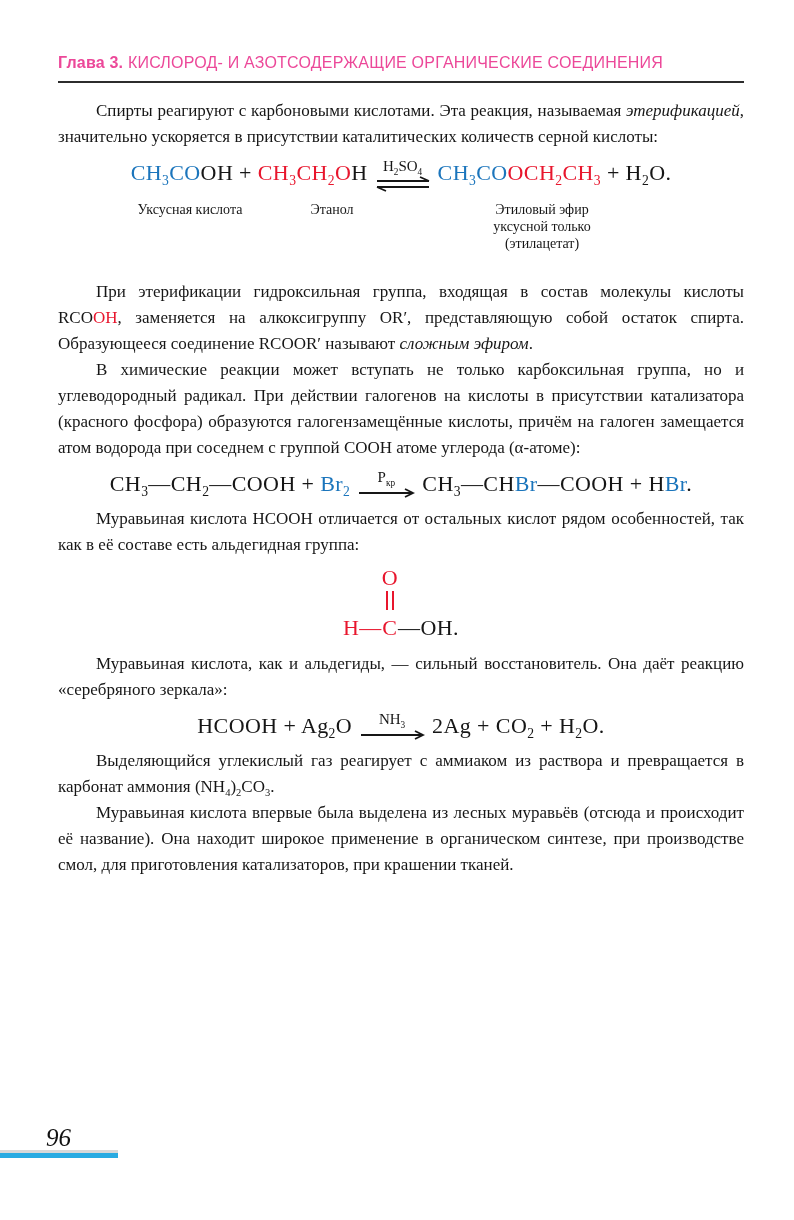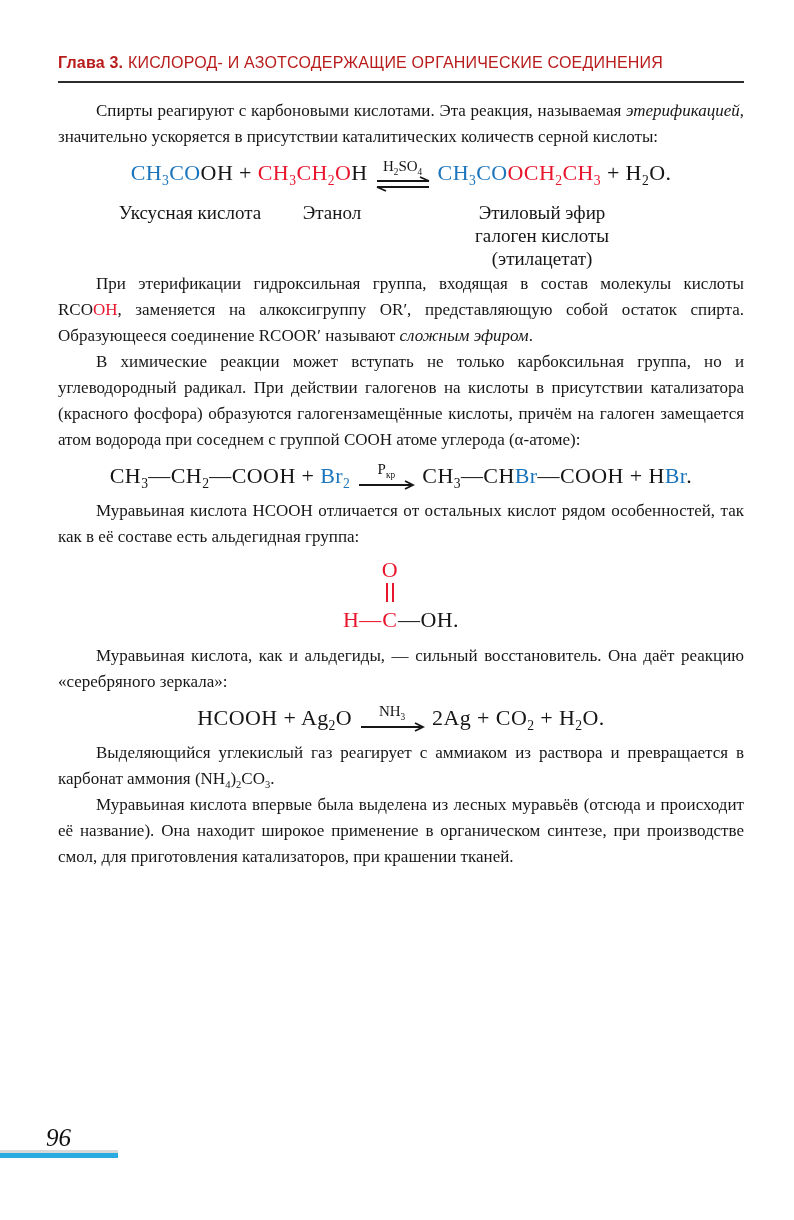--- a/index.html
+++ b/index.html
@@ -6,21 +6,21 @@
   body{
     width:794px;height:1220px;background:#ffffff;color:#161616;
     font-family:"Liberation Serif","DejaVu Serif",serif;
     position:relative;overflow:hidden;
   }
   .page{box-sizing:border-box;width:794px;height:1220px;padding:54px 50px 0 58px;position:relative;}
 
   
   .chapter-head{
     font-family:"Liberation Sans","DejaVu Sans",sans-serif;
-    font-size:16px;letter-spacing:.2px;color:#b91c1c;
+    font-size:16px;letter-spacing:.2px;color:#ec4899;
     border-bottom:2px solid #2c2c2c;padding-bottom:9px;margin-bottom:15px;
     white-space:nowrap;
   }
   .chapter-head .chapter{font-weight:700;}
 
   
   p.body{
     font-size:17px;line-height:26px;text-align:justify;
     text-indent:38px;margin:0;
   }
@@ -34,21 +34,21 @@
     font-size:22px;letter-spacing:.4px;line-height:1;
     display:flex;justify-content:center;
     margin:12px 0 4px 0;white-space:nowrap;
   }
   .eq-part{display:inline-block;}
   .rx-arrow{display:inline-flex;flex-direction:column;align-items:center;margin:0 7px;transform:translateY(-3px);}
   .rx-label{font-size:15px;letter-spacing:0;line-height:1;margin-bottom:2px;}
   .rx-arrow svg{display:block;}
 
   
-  .eq-labels{position:relative;height:64px;margin-bottom:8px;font-size:19px;line-height:1.22;}
+  .eq-labels{position:relative;height:64px;margin-bottom:16px;font-size:14px;line-height:1.22;}
   .sub-label{position:absolute;top:2px;transform:translateX(-50%);text-align:center;white-space:nowrap;}
 
   
   .formic{
     display:grid;grid-template-columns:auto auto auto;grid-template-rows:auto auto auto;
     justify-content:center;align-items:center;font-size:22px;letter-spacing:.4px;
     margin:8px 0 10px 0;row-gap:1px;
   }
   .formic .fc{line-height:1.1;}
   .formic .c-right{text-align:right;}
@@ -88,21 +88,21 @@
       </svg>
     </span>
     <span class="eq-part"><span class="blue">CH</span><sub class="blue">3</sub><span class="blue">CO</span><span class="red">OCH</span><sub class="red">2</sub><span class="red">CH</span><sub class="red">3</sub><span> + H</span><sub>2</sub><span>O.</span></span>
   </div>
 
   <div class="eq-labels">
     <div class="sub-label" style="left:132px">Уксусная кислота</div>
     <div class="sub-label" style="left:274px">Этанол</div>
     <div class="sub-label" style="left:484px">
       <div>Этиловый эфир</div>
-      <div>галоген кислоты</div>
+      <div>уксусной только</div>
       <div>(этилацетат)</div>
     </div>
   </div>
 
   <p class="body"><span>При этерификации гидроксильная группа, входящая в состав молекулы кислоты RCO</span><span class="red">OH</span><span>, заменяется на алкоксигруппу OR′, представляющую собой остаток спирта. Образующееся соединение RCOOR′ называют </span><span class="it">сложным эфиром</span><span>.</span></p>
 
   <p class="body"><span>В химические реакции может вступать не только карбоксильная группа, но и углеводородный радикал. При действии галогенов на кислоты в присутствии катализатора (красного фосфора) образуются галогензамещённые кислоты, причём на галоген замещается атом водорода при соседнем с группой СООН атоме углерода (α-атоме):</span></p>
 
   <div class="eq">
     <span class="eq-part"><span>CH</span><sub>3</sub><span>—CH</span><sub>2</sub><span>—COOH + </span><span class="blue">Br</span><sub class="blue">2</sub></span>

